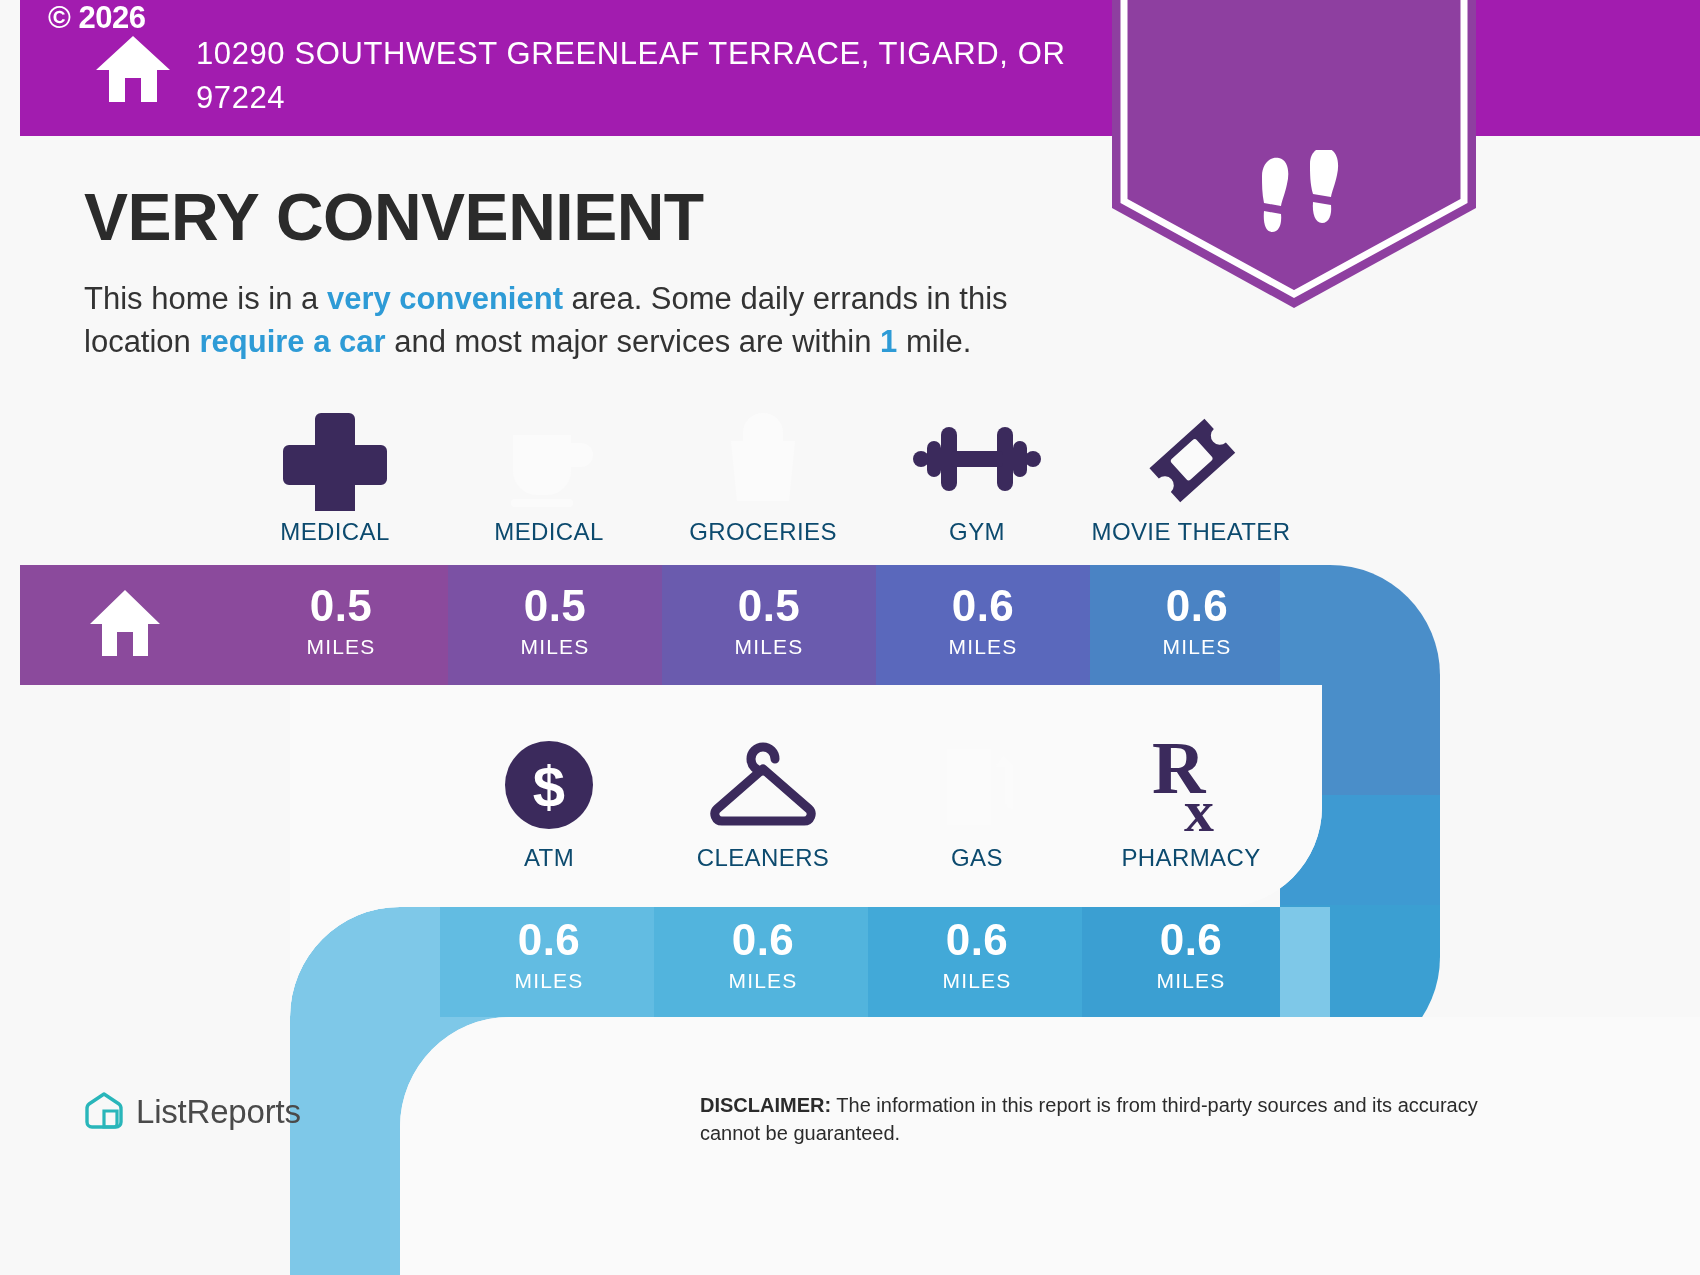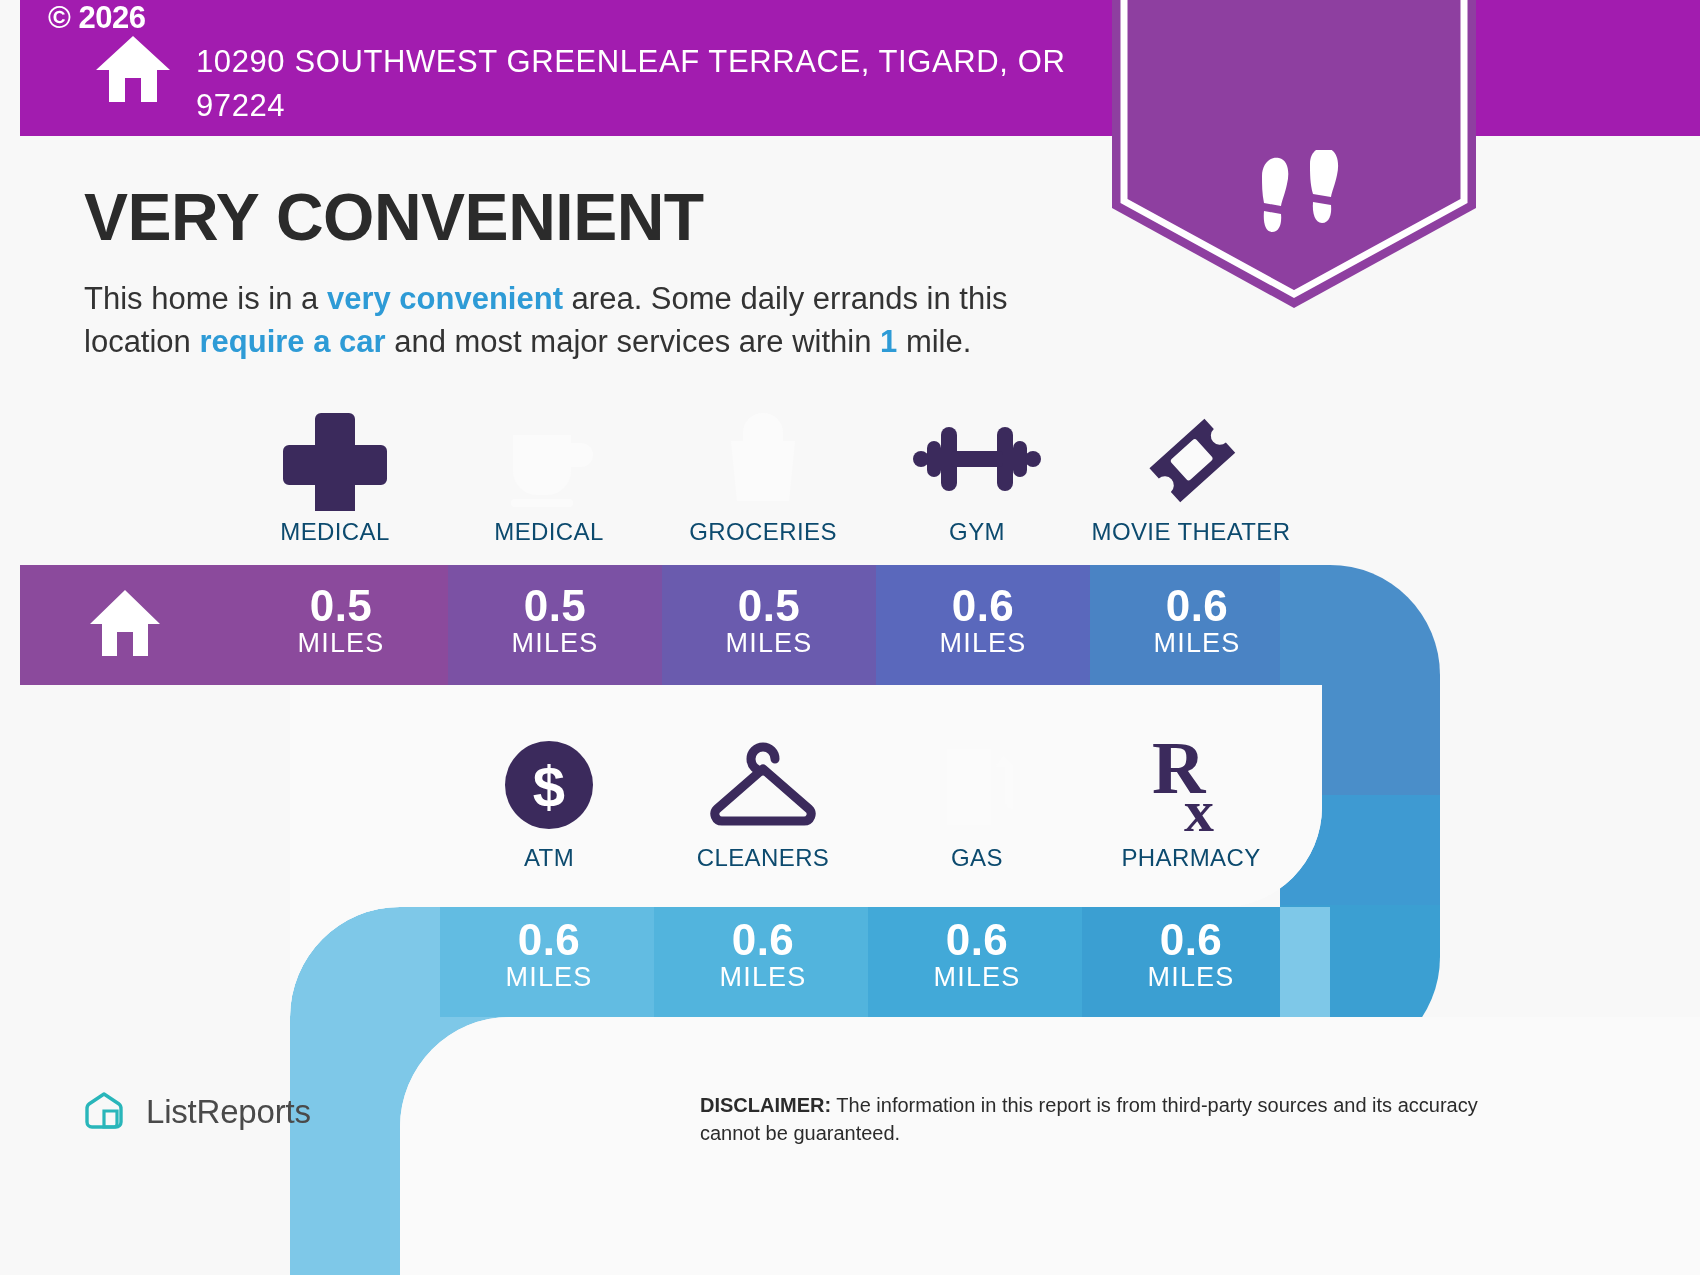--- a/index.html
+++ b/index.html
@@ -20,21 +20,21 @@
     color:#ffffff;font-size:31px;font-weight:bold;
     letter-spacing:-0.5px;line-height:1;
     font-family:"Liberation Sans", sans-serif;
   }
   .header-home-icon{
     position:absolute;left:74px;top:34px;width:78px;height:70px;
   }
   .header-address{
     position:absolute;left:176px;top:32px;width:880px;
     color:#ffffff;font-size:31px;font-weight:400;
-    letter-spacing:0.6px;line-height:1.42;margin-top:8px;
+    letter-spacing:0.6px;line-height:1.42;
   }
 
   
   .badge{
     position:absolute;left:1112px;top:-10px;width:364px;height:318px;
   }
   .badge svg{display:block;width:100%;height:100%;}
   .badge-text{
     position:absolute;left:0;top:42px;width:364px;text-align:center;
     color:#ffffff;font-size:46px;font-weight:400;line-height:1.08;
@@ -73,26 +73,26 @@
     margin-top:4px;white-space:nowrap;
   }
   .ghost path,.ghost circle,.ghost rect,.ghost ellipse{fill:#fbfbfb;}
 
   
   .dist{
     position:absolute;width:214px;text-align:center;color:#ffffff;
     pointer-events:none;
   }
   .dist .num{font-size:44px;font-weight:700;line-height:1;letter-spacing:0.5px;}
-  .dist .unit{font-size:27px;font-weight:400;letter-spacing:1.2px;margin-top:0;}
+  .dist .unit{font-size:21px;font-weight:400;letter-spacing:1.2px;margin-top:7px;}
 
   .home-marker{position:absolute;left:88px;top:588px;width:74px;height:70px;}
 
   
-  .footer-logo{position:absolute;left:84px;top:1090px;display:flex;align-items:center;gap:22px;}
+  .footer-logo{position:absolute;left:84px;top:1090px;display:flex;align-items:center;gap:12px;}
   .footer-logo .logo-word{
     font-size:33px;color:#4a4a4a;font-weight:400;letter-spacing:-0.2px;
   }
   .disclaimer{
     position:absolute;left:700px;top:1092px;width:800px;
     font-size:20px;color:#2b2b2b;line-height:1.38;
   }
   .disclaimer b{font-weight:bold;}
 </style>
 </head>

